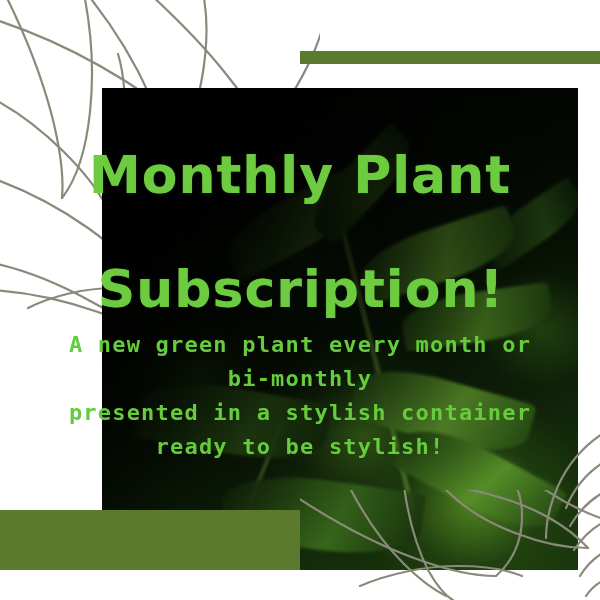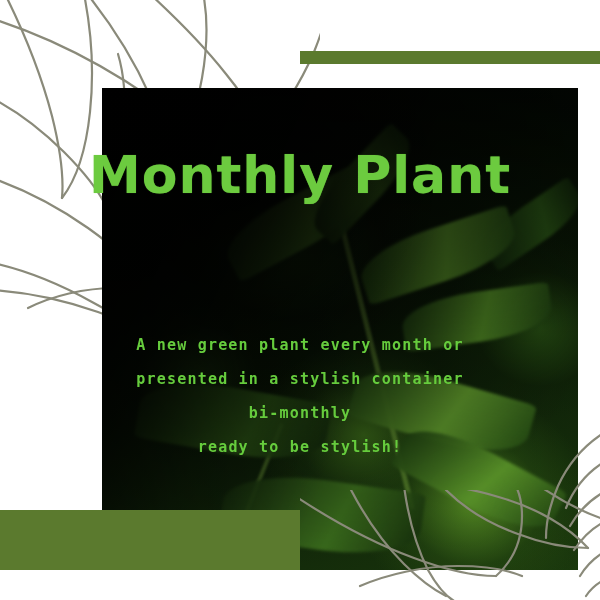--- a/index.html
+++ b/index.html
@@ -129,21 +129,21 @@
 
   .bodytext {
     position: absolute;
     left: 0;
     top: 328px;
     width: 600px;
     text-align: center;
     color: #66cc3d;
     font-family: "DejaVu Sans Mono", monospace;
     font-weight: bold;
-    font-size: 15px;
+    font-size: 22px;
     line-height: 34px;
     letter-spacing: 1.2px;
   }
   .bodytext .bd-line { display: block; }
 </style>
 </head>
 <body>
 
 <div id="poster">
 
@@ -207,22 +207,23 @@
       <path d="M 64 32 C 48 42, 34 58, 26 78"></path>
       <path d="M 64 62 C 50 70, 38 82, 30 96"></path>
       <path d="M 64 92 C 52 98, 42 108, 34 120"></path>
       <path d="M 64 122 C 54 128, 46 136, 40 146"></path>
       <path d="M 64 150 C 56 154, 50 160, 46 166"></path>
     </g>
   </svg>
 
   <div class="headline">
     <span class="hl-line hl-1">Monthly Plant</span>
+    <span class="hl-line hl-2">Subscription!</span>
   </div>
 
   <div class="bodytext">
     <span class="bd-line">A new green plant every month or</span>
+    <span class="bd-line">bi-monthly</span>
     <span class="bd-line">presented in a stylish container</span>
-    <span class="bd-line">bi-monthly</span>
     <span class="bd-line">ready to be stylish!</span>
   </div>
 
 </div>
 
 </body></html>

